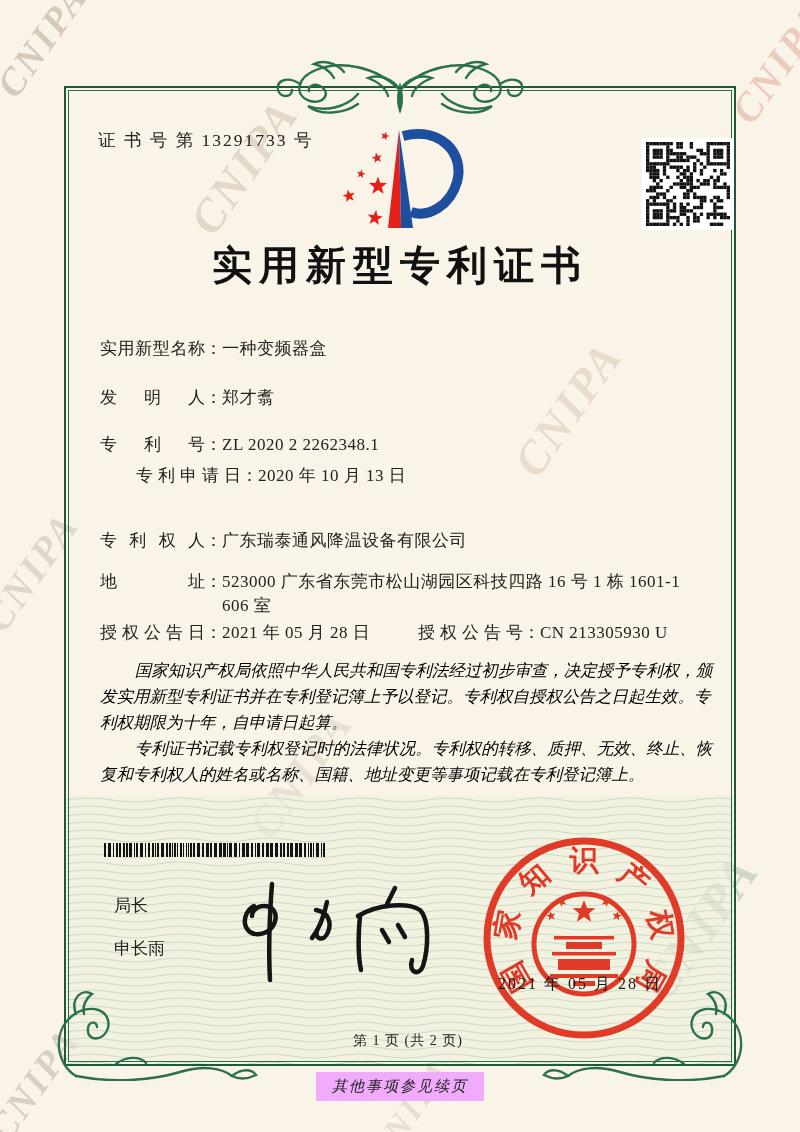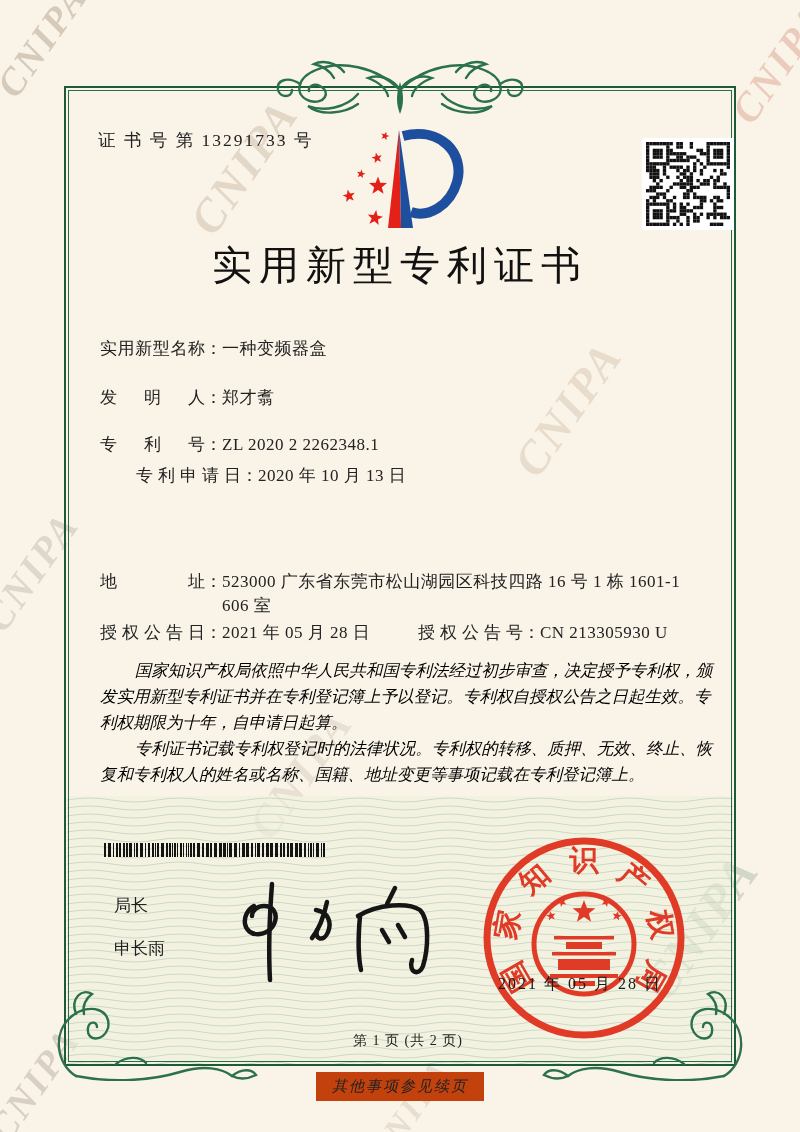--- a/index.html
+++ b/index.html
@@ -23,21 +23,21 @@
   .ornament-top{position:absolute;left:248px;top:54px;width:304px;height:68px;z-index:3;}
   .flourish{position:absolute;top:986px;width:215px;height:95px;z-index:3;}
   .flourish.fl-left{left:46px;}
   .flourish.fl-right{left:539px;transform:scaleX(-1);}
   
   .cert-no{position:absolute;left:98px;top:128px;font-size:17.5px;letter-spacing:2px;z-index:4;}
   .logo{position:absolute;left:333px;top:124px;width:140px;height:108px;z-index:4;}
   .qr-patch{position:absolute;left:642px;top:138px;width:92px;height:92px;background:#ffffff;z-index:4;}
   .qr-patch svg{position:absolute;left:4px;top:4px;}
   .title{position:absolute;left:0;top:238px;width:100%;margin:0;text-align:center;
-    font-size:40px;font-weight:normal;letter-spacing:7px;color:#111;z-index:4;}
+    font-size:40px;font-weight:bold;letter-spacing:7px;color:#111;z-index:4;}
   
   .row{position:absolute;left:100px;width:640px;font-size:17px;line-height:24px;z-index:4;white-space:nowrap;}
   .flabel{display:inline-block;width:105px;text-align:justify;text-align-last:justify;vertical-align:top;}
   .fcolon{display:inline-block;vertical-align:top;}
   .fvalue{display:inline-block;vertical-align:top;letter-spacing:0.5px;}
   .addrval{white-space:normal;width:480px;}
   .grant2{position:absolute;left:318px;top:0;}
   
   .body-text{position:absolute;left:100px;top:658px;width:622px;z-index:4;
     font-size:16.5px;line-height:26px;color:#000000;font-style:italic;}
@@ -46,21 +46,21 @@
   .barcode{position:absolute;left:104px;top:843px;z-index:4;}
   .officer{position:absolute;left:114px;top:894px;z-index:4;font-size:17px;}
   .officer .o2{margin-top:20px;}
   .signature{position:absolute;left:232px;top:878px;width:215px;height:108px;z-index:4;overflow:visible;}
   .seal{position:absolute;left:478px;top:832px;width:212px;height:212px;z-index:5;opacity:0.95;}
   .seal-date{position:absolute;left:498px;top:974px;z-index:6;font-size:16px;
     letter-spacing:2px;color:#1a1a1a;white-space:nowrap;}
   .page-num{position:absolute;left:8px;top:1032px;width:100%;text-align:center;
     font-size:14px;letter-spacing:1px;z-index:4;}
   .cont-note{position:absolute;left:50%;top:1072px;transform:translateX(-50%);
-    background:#c2410c;padding:5px 16px;font-size:15px;font-style:italic;
+    background:#f0abfc;padding:5px 16px;font-size:15px;font-style:italic;
     letter-spacing:2px;z-index:4;white-space:nowrap;}
 </style>
 </head>
 <body>
 
 <div class="page">
 
   <span class="wm" style="left:-22px;top:18px;font-size:38px;color:rgba(165,145,125,0.42);">CNIPA</span>
   <span class="wm" style="left:168px;top:140px;font-size:46px;color:rgba(200,182,160,0.45);">CNIPA</span>
   <span class="wm" style="left:712px;top:40px;font-size:40px;color:rgba(214,150,128,0.42);">CNIPA</span>
@@ -447,20 +447,23 @@
   </div>
   <div class="row" style="top:386px;">
     <span class="flabel">发明人</span><span class="fcolon">：</span><span class="fvalue">郑才翥</span>
   </div>
   <div class="row" style="top:433px;">
     <span class="flabel">专利号</span><span class="fcolon">：</span><span class="fvalue">ZL 2020 2 2262348.1</span>
   </div>
   <div class="row" style="top:464px;margin-left:36px;">
     <span class="flabel">专利申请日</span><span class="fcolon">：</span><span class="fvalue">2020 年 10 月 13 日</span>
   </div>
+  <div class="row" style="top:529px;">
+    <span class="flabel">专利权人</span><span class="fcolon">：</span><span class="fvalue">广东瑞泰通风降温设备有限公司</span>
+  </div>
   <div class="row" style="top:570px;">
     <span class="flabel">地址</span><span class="fcolon">：</span><span class="fvalue addrval"><span>523000 广东省东莞市松山湖园区科技四路 16 号 1 栋 1601-1</span><br><span>606 室</span></span>
   </div>
   <div class="row" style="top:621px;">
     <span class="flabel">授权公告日</span><span class="fcolon">：</span><span class="fvalue">2021 年 05 月 28 日</span>
     <span class="grant2">
       <span class="flabel">授权公告号</span><span class="fcolon">：</span><span class="fvalue">CN 213305930 U</span>
     </span>
   </div>
 

